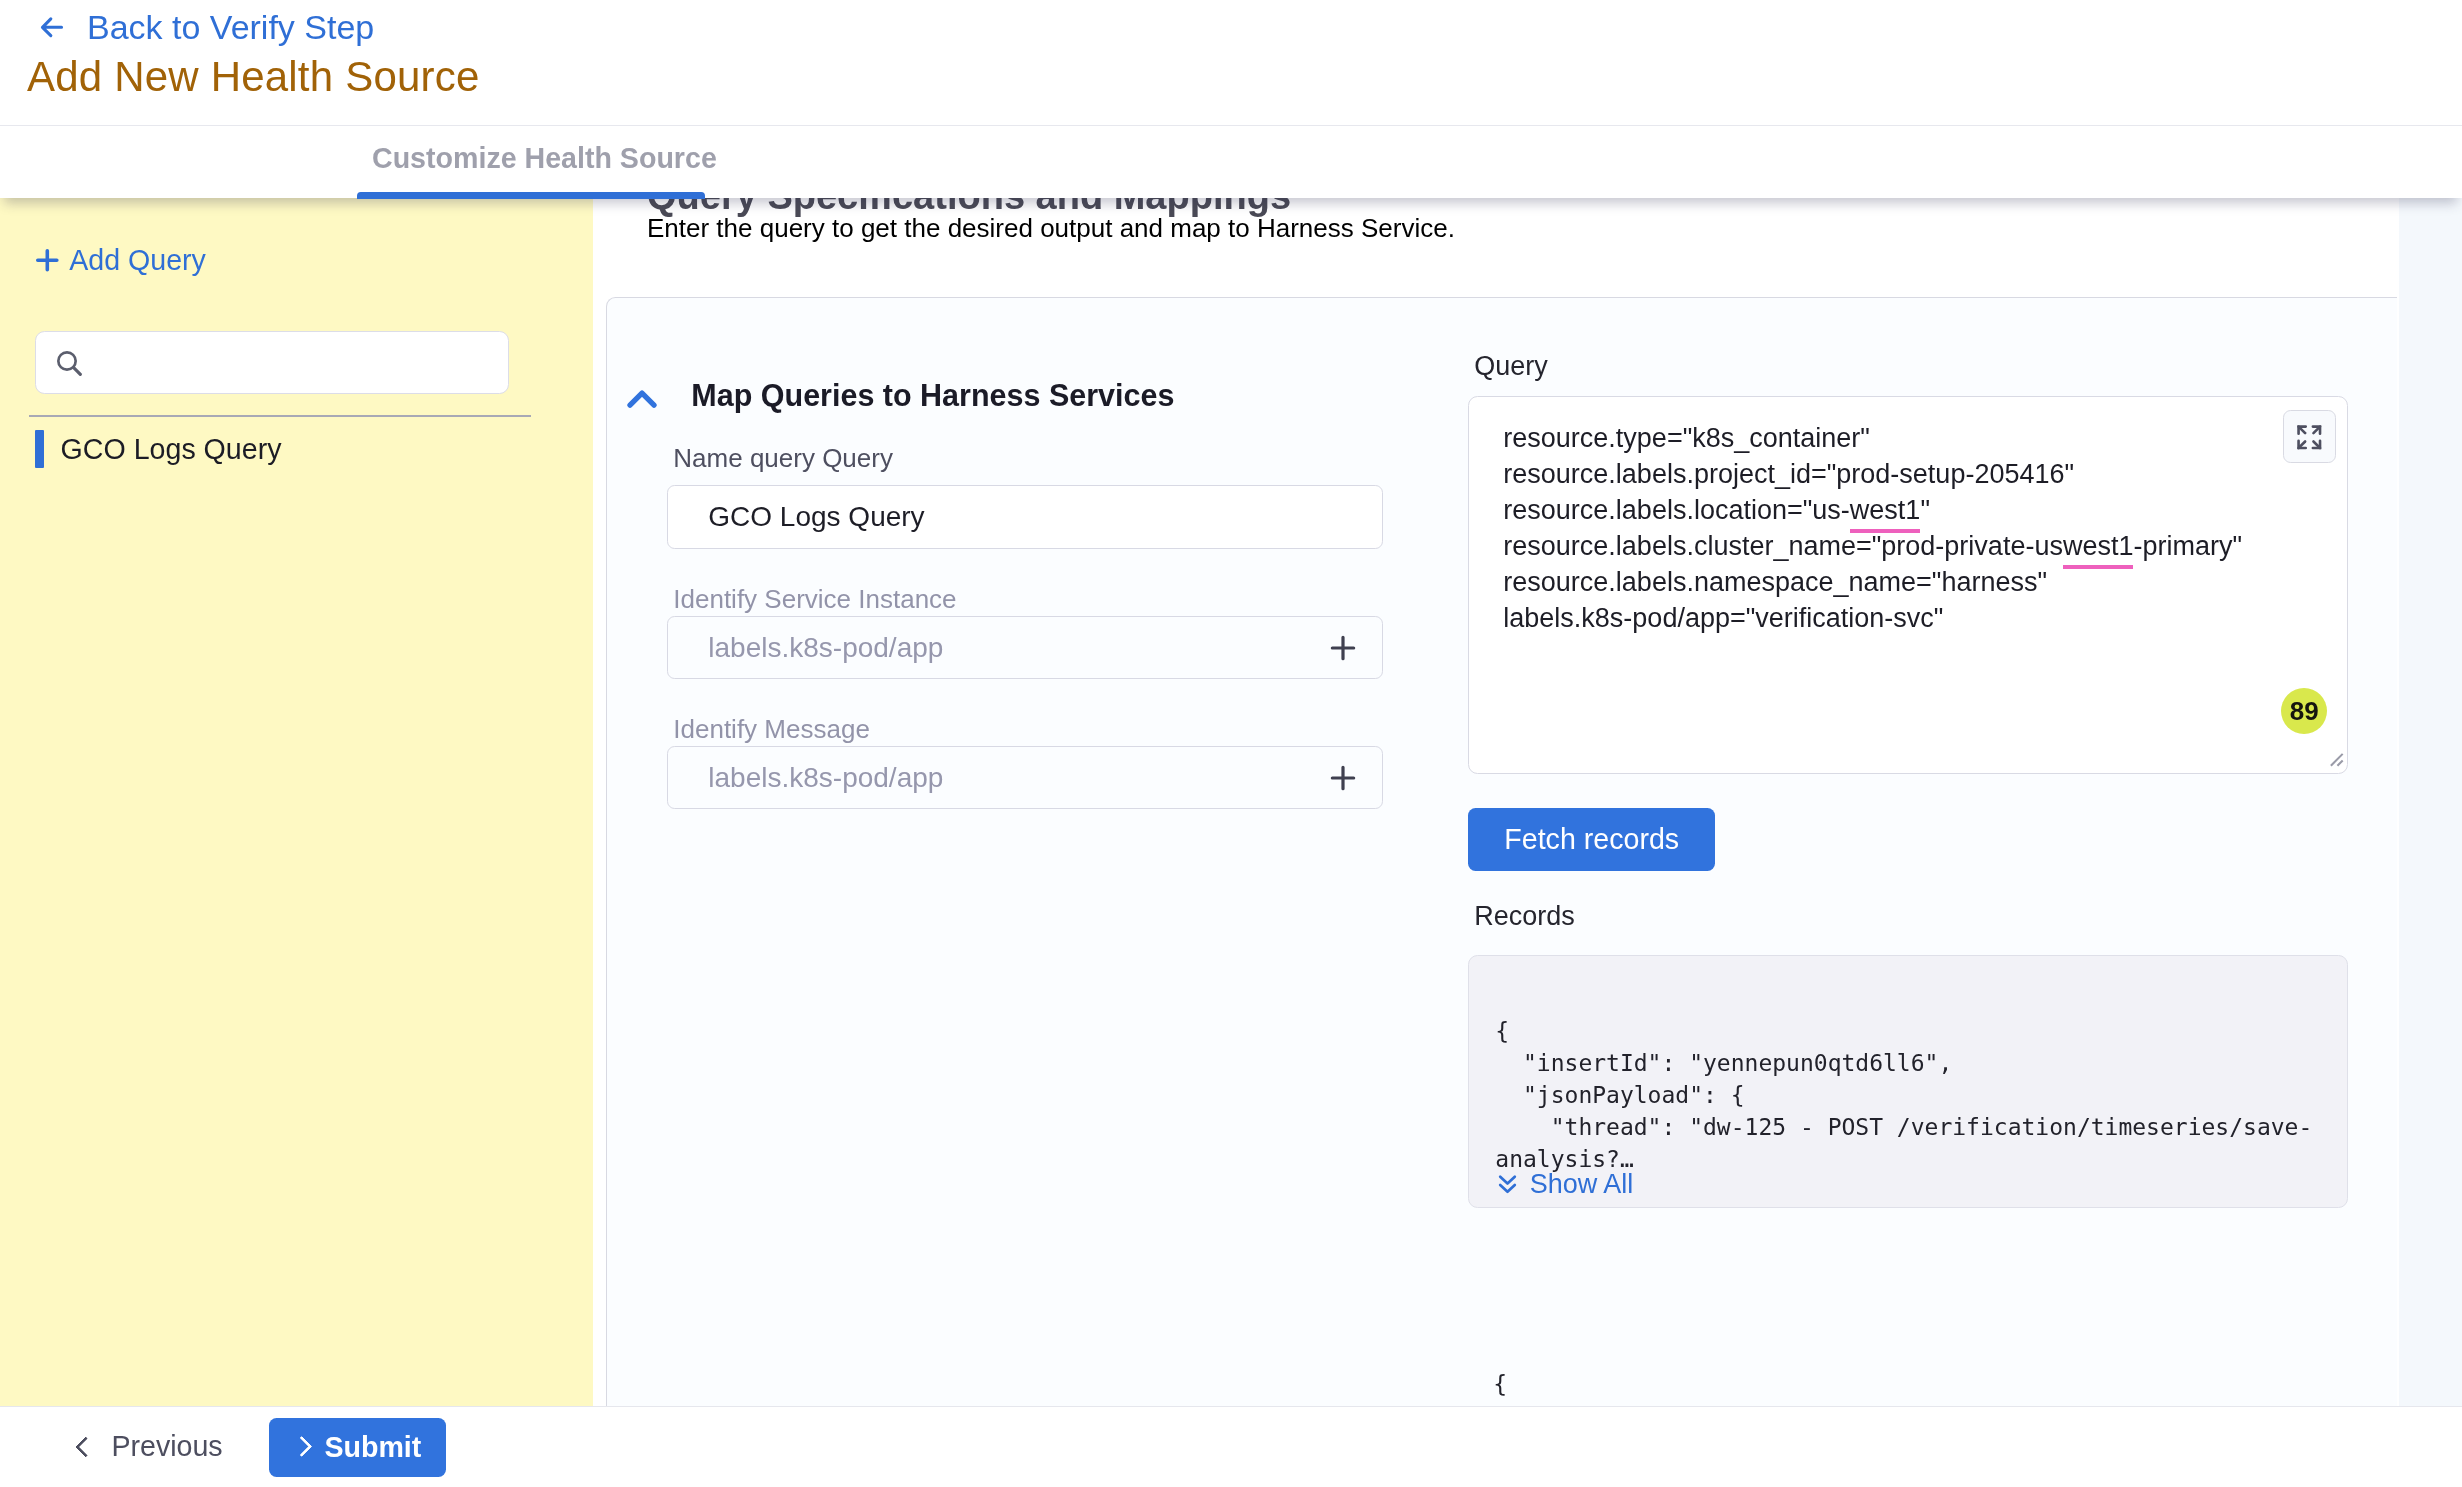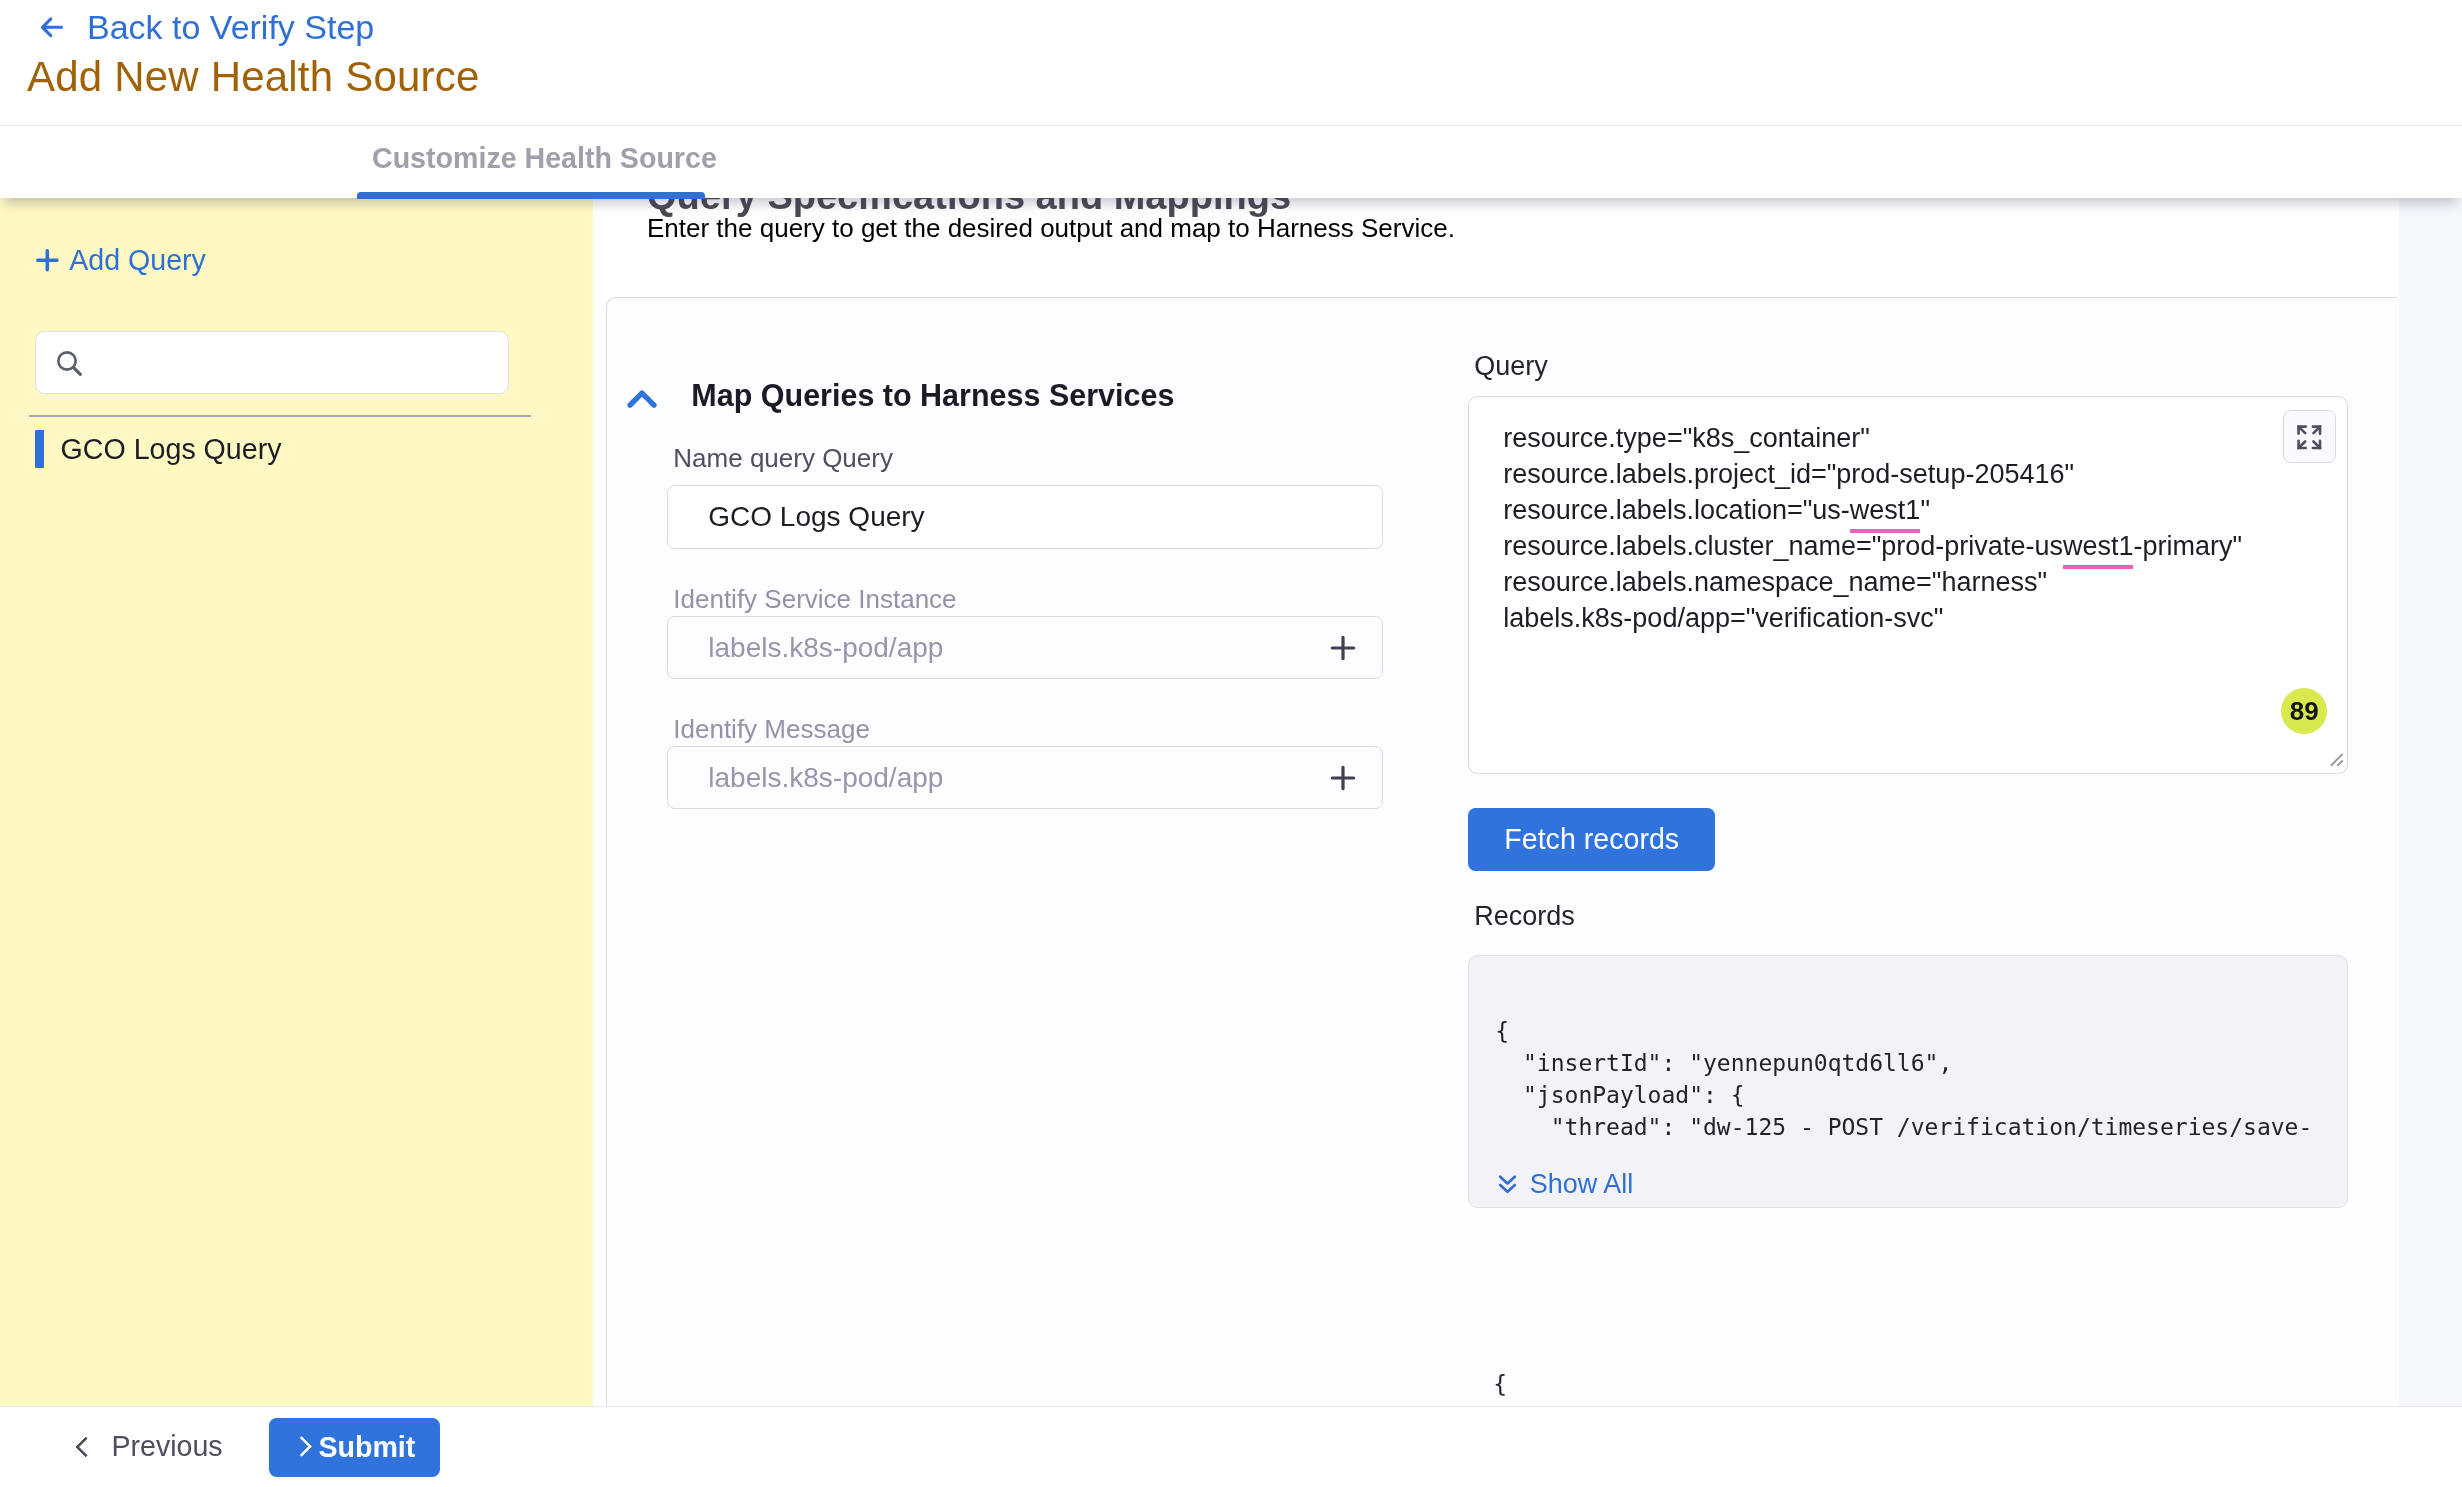--- a/index.html
+++ b/index.html
@@ -66,21 +66,21 @@
   .mono .cl{white-space:pre;font-family:"DejaVu Sans Mono","Liberation Mono",monospace;font-size:23px;line-height:32px;color:#22222b}
   .rec1-lines{position:absolute;left:26px;top:59px;right:9.5px;overflow:hidden}
   .show-all{position:absolute;left:26px;top:213px;display:flex;align-items:center;gap:9.5px;cursor:pointer}
   .show-all-label{font-size:27px;font-weight:500;color:var(--accent)}
   .rec2-lines{position:absolute;left:886px;top:1070px;right:57px}
 
   
   .footer{position:absolute;left:0;top:1406px;width:2462px;height:81px;background:#fff;border-top:1.9px solid #e6e7ed;z-index:8}
   .prev-btn{position:absolute;left:78px;top:0;height:79px;display:flex;align-items:center;gap:18px;cursor:pointer;background:none;border:none;padding:0}
   .prev-label{font-size:28.6px;font-weight:500;color:#4d4e5f;font-family:"Liberation Sans",sans-serif}
-  .submit-btn{position:absolute;left:269px;top:10.5px;height:59px;padding:0 25px;background:var(--button);border:none;border-radius:7.6px;display:flex;align-items:center;gap:9px;cursor:pointer}
+  .submit-btn{position:absolute;left:269px;top:10.5px;height:59px;padding:0 25px;background:var(--button);border:none;border-radius:7.6px;display:flex;align-items:center;gap:15px;cursor:pointer}
   .submit-label{font-size:28.6px;font-weight:600;color:#fff;font-family:"Liberation Sans",sans-serif}
 
   .chev{display:inline-block;width:12.4px;height:12.4px;border-top:3.8px solid;border-right:3.8px solid;border-radius:1px}
   .chev-left{transform:rotate(-135deg);color:#4d4e5f}
   .chev-right{transform:rotate(45deg);color:#fff}
 </style>
 </head>
 <body>
 
 <div class="page">
@@ -177,20 +177,21 @@
 
         <button class="fetch-btn">Fetch records</button>
 
         <div class="records-label" style="left:867px;top:603px">Records</div>
         <div class="records-box">
           <div class="rec1-lines mono">
               <div class="cl">{</div>
               <div class="cl">  "insertId": "yennepun0qtd6ll6",</div>
               <div class="cl">  "jsonPayload": {</div>
               <div class="cl">    "thread": "dw-125 - POST /verification/timeseries/save-</div>
+              <div class="cl">analysis?…</div>
             </div>
           <div class="show-all">
             <svg width="25" height="25" viewBox="0 0 24 24">
                 <path d="M5 4.5l7 6.5 7-6.5M5 12.5l7 6.5 7-6.5" fill="none" stroke="#2f6fd6" stroke-width="2.6" stroke-linecap="round" stroke-linejoin="round"></path>
               </svg>
             <span class="show-all-label">Show All</span>
           </div>
         </div>
 
         <div class="rec2-lines mono">

